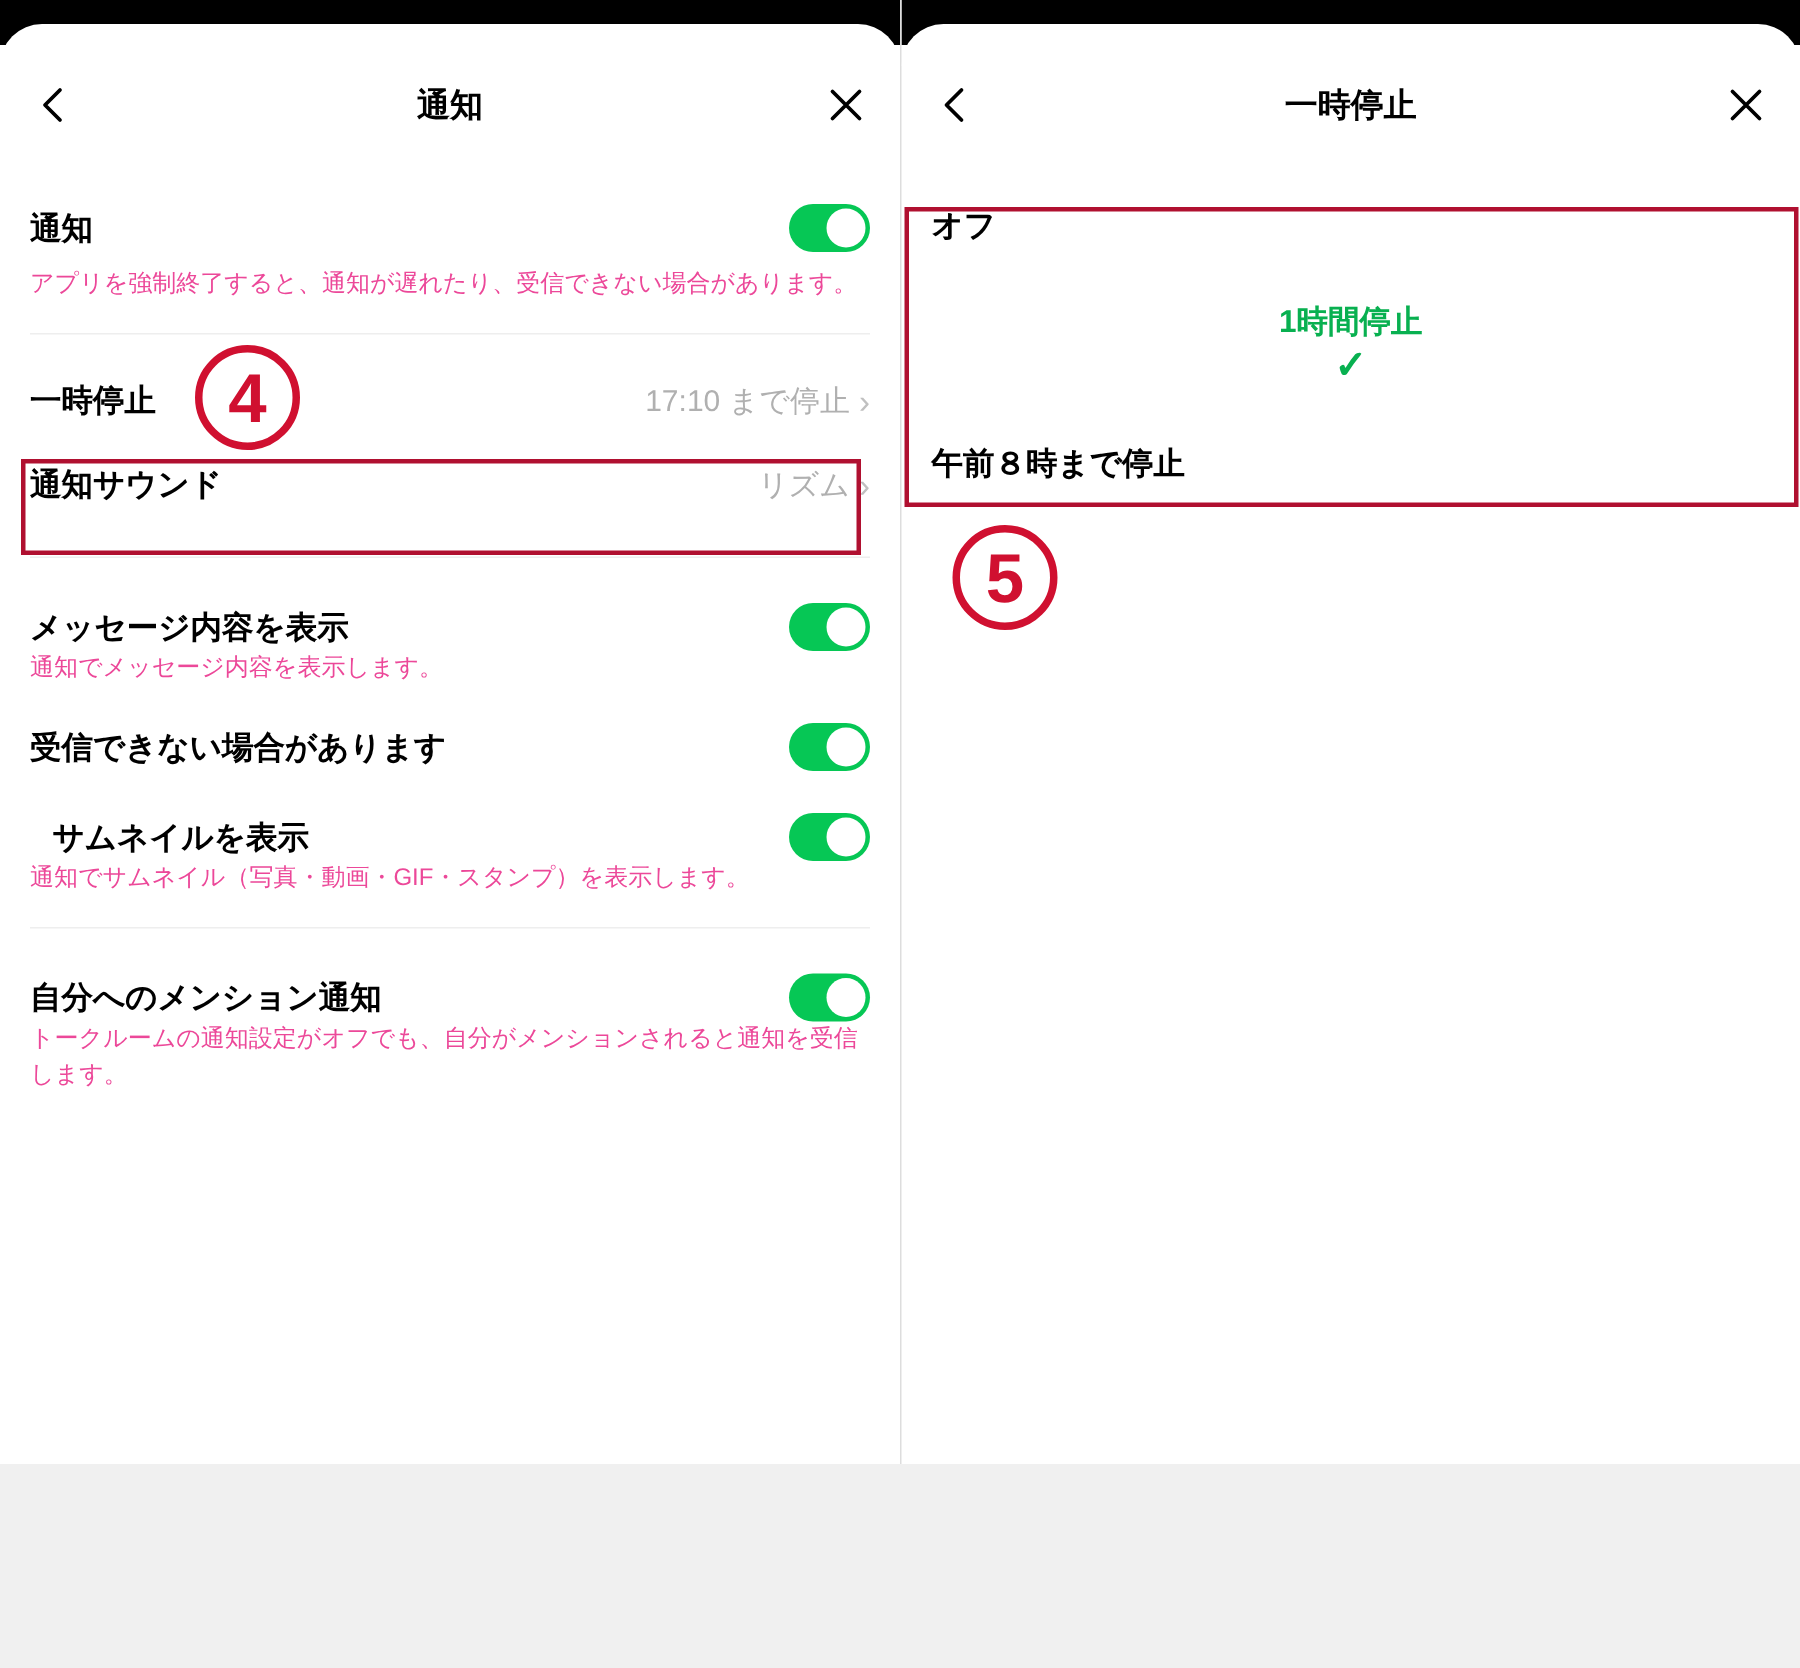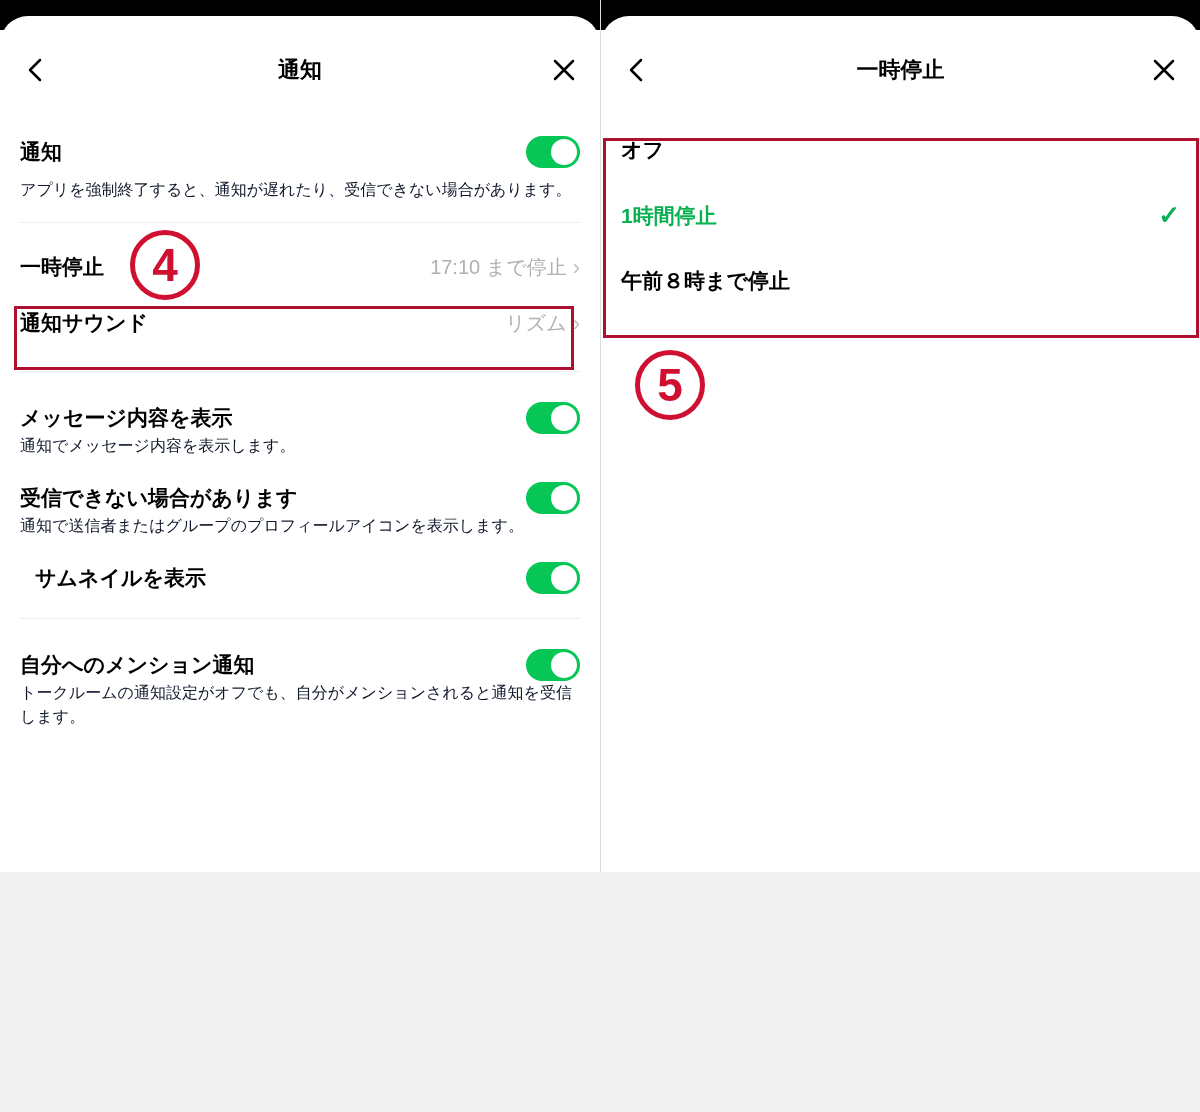--- a/index.html
+++ b/index.html
@@ -5,21 +5,21 @@
     * { margin: 0; padding: 0; box-sizing: border-box; }
     body {
       width: 1200px;
       height: 1112px;
       background: #f0f0f0;
       font-family: -apple-system, BlinkMacSystemFont, "Hiragino Sans", "Hiragino Kaku Gothic ProN", sans-serif;
       display: flex;
     }
     .screen {
       width: 600px;
-      height: 872px;
+      height: 976px;
       background: #fff;
       position: relative;
       overflow: hidden;
     }
     .screen + .screen { border-left: 1px solid #ddd; }
     .notch-bar {
       height: 30px;
       background: #000;
       position: relative;
     }
@@ -75,21 +75,21 @@
     }
     .row-value {
       font-size: 20px;
       color: #b0b0b0;
       display: flex;
       align-items: flex-end;
       gap: 6px;
     }
     .sub-text {
       font-size: 16px;
-      color: #0f172a;
+      color: #ec4899;
       line-height: 1.5;
       margin-top: -4px;
     }
     .toggle {
       width: 54px;
       height: 32px;
       background: #06c755;
       border-radius: 16px;
       position: relative;
       cursor: pointer;
@@ -130,21 +130,21 @@
     .option-list { padding: 12px 0; }
     .option-row {
       display: flex;
       align-items: center;
       justify-content: space-between;
       padding: 18px 0;
       font-size: 21px;
       font-weight: 600;
       cursor: pointer;
     }
-    .option-row.selected { color: #08b050; }
+    .option-row.selected { color: #08b050; flex-direction: column; }
     .check-icon { color: #08b050; font-size: 26px; font-weight: 700; }
   </style>
 </head>
 <body>
 
 <div class="screen">
   <div class="notch-bar"></div>
 
   <div class="header">
     <div class="icon-btn">
@@ -190,26 +190,26 @@
       <div class="row" style="padding-bottom:4px;">
         <div class="row-label">メッセージ内容を表示</div>
         <div class="toggle"></div>
       </div>
       <div class="sub-text">通知でメッセージ内容を表示します。</div>
 
       <div class="row" style="padding-top:24px; padding-bottom:4px;">
         <div class="row-label">受信できない場合があります</div>
         <div class="toggle"></div>
       </div>
-      <div class="sub-text">通知で送信者またはグループのプロフィールアイコンを表示します。</div>
 
       <div class="row" style="padding-top:24px; padding-bottom:4px;margin-left:15px;">
         <div class="row-label">サムネイルを表示</div>
         <div class="toggle"></div>
       </div>
+      <div class="sub-text">通知でサムネイル（写真・動画・GIF・スタンプ）を表示します。</div>
     </div>
 
     <div class="section no-border">
       <div class="row" style="padding-bottom:4px;">
         <div class="row-label">自分へのメンション通知</div>
         <div class="toggle"></div>
       </div>
       <div class="sub-text">トークルームの通知設定がオフでも、自分がメンションされると通知を受信します。</div>
     </div>
   </div>

